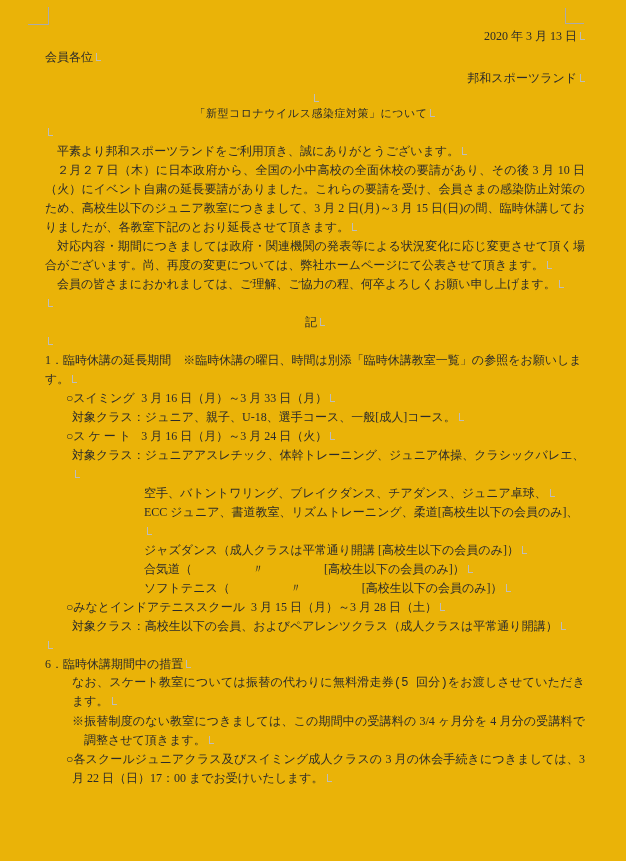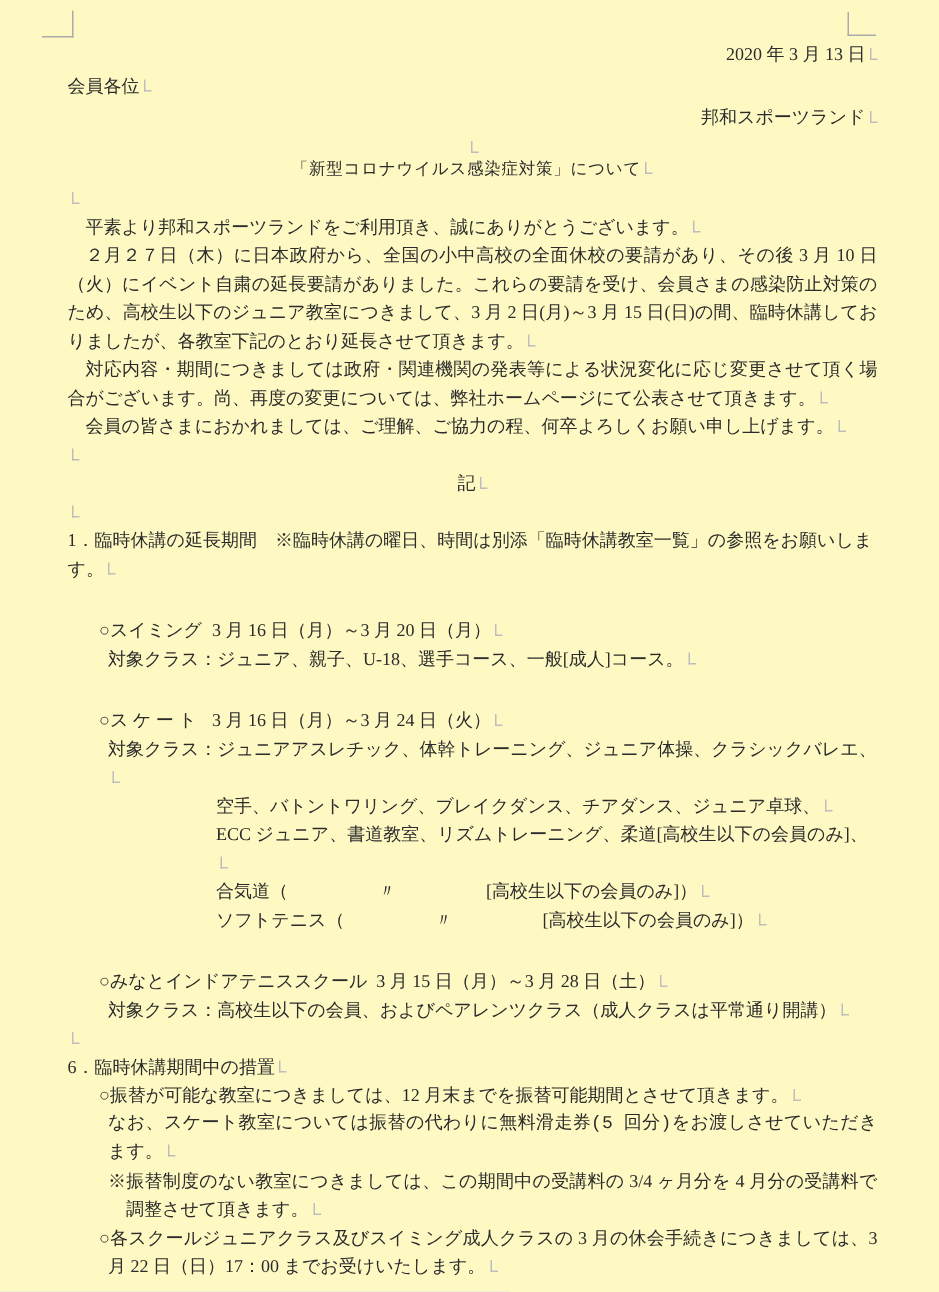--- a/index.html
+++ b/index.html
@@ -1,19 +1,19 @@
 <!DOCTYPE html>
 <html><head>
 <meta charset="utf-8">
 <style>
   html,body{margin:0;padding:0;background:#e8e8e8;}
   .page{
     position:relative;
     width:626px;height:861px;
-    background:#fef9c3;
+    background:#eab308;
     color:#2b2b2b;
     font-family:"Liberation Serif","DejaVu Serif",serif;
     font-size:12px;
     line-height:19px;
     overflow:hidden;
   }
   .corner{position:absolute;}
   .corner.tl{top:7px;left:28px;width:20px;height:17px;border-right:1px solid #ababab;border-bottom:1px solid #ababab;}
   .corner.tr{top:8px;left:565px;width:18px;height:15px;border-left:1px solid #ababab;border-bottom:1px solid #ababab;}
   .content{position:absolute;top:26px;left:45px;width:540px;}
@@ -33,21 +33,21 @@
   }
   .title{font-size:11px;letter-spacing:0.5px;}
   
   .item{padding-left:21px;}
   .cls{padding-left:27px;}
   .cont{padding-left:99px;}
   .sub1{padding-left:21px;}
   .sub2{padding-left:27px;font-family:Liberation Mono, monospace;}
   .hangA{padding-left:39px;text-indent:-12px;}
   .hangB{padding-left:27px;text-indent:-6px;}
-  .iname{display:inline-block;min-width:62px;margin-top:22px;}
+  .iname{display:inline-block;min-width:62px;}
   .iname.wide{min-width:0;text-align:right;}
   .iperiod{margin-left:6px;}
   .cond{width:62px;vertical-align:bottom;}
   .cond-in{display:inline-block;transform:scaleX(0.56);transform-origin:0 60%;white-space:nowrap;font-size:11px;}
 </style>
 </head>
 <body>
 
 <div class="page">
   <div class="corner tl"></div>
@@ -67,36 +67,36 @@
     <div class="line jp p-indent pm">２月２７日（木）に日本政府から、全国の小中高校の全面休校の要請があり、その後 3 月 10 日（火）にイベント自粛の延長要請がありました。これらの要請を受け、会員さまの感染防止対策のため、高校生以下のジュニア教室につきまして、3 月 2 日(月)～3 月 15 日(日)の間、臨時休講しておりましたが、各教室下記のとおり延長させて頂きます。</div>
     <div class="line jp p-indent pm">対応内容・期間につきましては政府・関連機関の発表等による状況変化に応じ変更させて頂く場合がございます。尚、再度の変更については、弊社ホームページにて公表させて頂きます。</div>
     <div class="line jp p-indent pm">会員の皆さまにおかれましては、ご理解、ご協力の程、何卒よろしくお願い申し上げます。</div>
 
     <div class="blank pm"></div>
     <div class="line center pm">記</div>
     <div class="blank pm"></div>
 
     <div class="line pm">1．臨時休講の延長期間　※臨時休講の曜日、時間は別添「臨時休講教室一覧」の参照をお願いします。</div>
 
-    <div class="line item pm"><span>○</span><span class="iname">スイミング</span><span class="iperiod">3 月 16 日（月）～3 月 20 日（月）</span></div>
+    <div class="line item pm"><span>○</span><span class="iname">スイミング</span><span class="iperiod">3 月 16 日（月）～3 月 33 日（月）</span></div>
     <div class="line cls pm">対象クラス：ジュニア、親子、U-18、選手コース、一般[成人]コース。</div>
 
     <div class="line item pm"><span>○</span><span class="iname">ス ケ ー ト</span><span class="iperiod">3 月 16 日（月）～3 月 24 日（火）</span></div>
 
     <div class="line cls pm">対象クラス：ジュニアアスレチック、体幹トレーニング、ジュニア体操、クラシックバレエ、</div>
     <div class="line cont pm">空手、バトントワリング、ブレイクダンス、チアダンス、ジュニア卓球、</div>
     <div class="line cont pm">ECC ジュニア、書道教室、リズムトレーニング、柔道[高校生以下の会員のみ]、</div>
+    <div class="line cont pm">ジャズダンス（成人クラスは平常通り開講 [高校生以下の会員のみ]）</div>
     <div class="line cont pm">合気道（　　　　　〃　　　　　[高校生以下の会員のみ]）</div>
     <div class="line cont pm">ソフトテニス（　　　　　〃　　　　　[高校生以下の会員のみ]）</div>
 
     <div class="line item pm"><span>○</span><span class="iname wide">みなとインドアテニススクール</span><span class="iperiod">3 月 15 日（月）～3 月 28 日（土）</span></div>
     <div class="line cls pm">対象クラス：高校生以下の会員、およびペアレンツクラス（成人クラスは平常通り開講）</div>
 
     <div class="blank pm"></div>
 
     <div class="line pm">6．臨時休講期間中の措置</div>
-    <div class="line sub1 jp pm">○振替が可能な教室につきましては、12 月末までを振替可能期間とさせて頂きます。</div>
     <div class="line sub2 jp pm">なお、スケート教室については振替の代わりに無料滑走券(5 回分)をお渡しさせていただきます。</div>
     <div class="line hangA jp pm">※振替制度のない教室につきましては、この期間中の受講料の 3/4 ヶ月分を 4 月分の受講料で調整させて頂きます。</div>
     <div class="line hangB jp pm">○各スクールジュニアクラス及びスイミング成人クラスの 3 月の休会手続きにつきましては、3 月 22 日（日）17：00 までお受けいたします。</div>
 
   </div>
 </div>
 
 </body></html>

